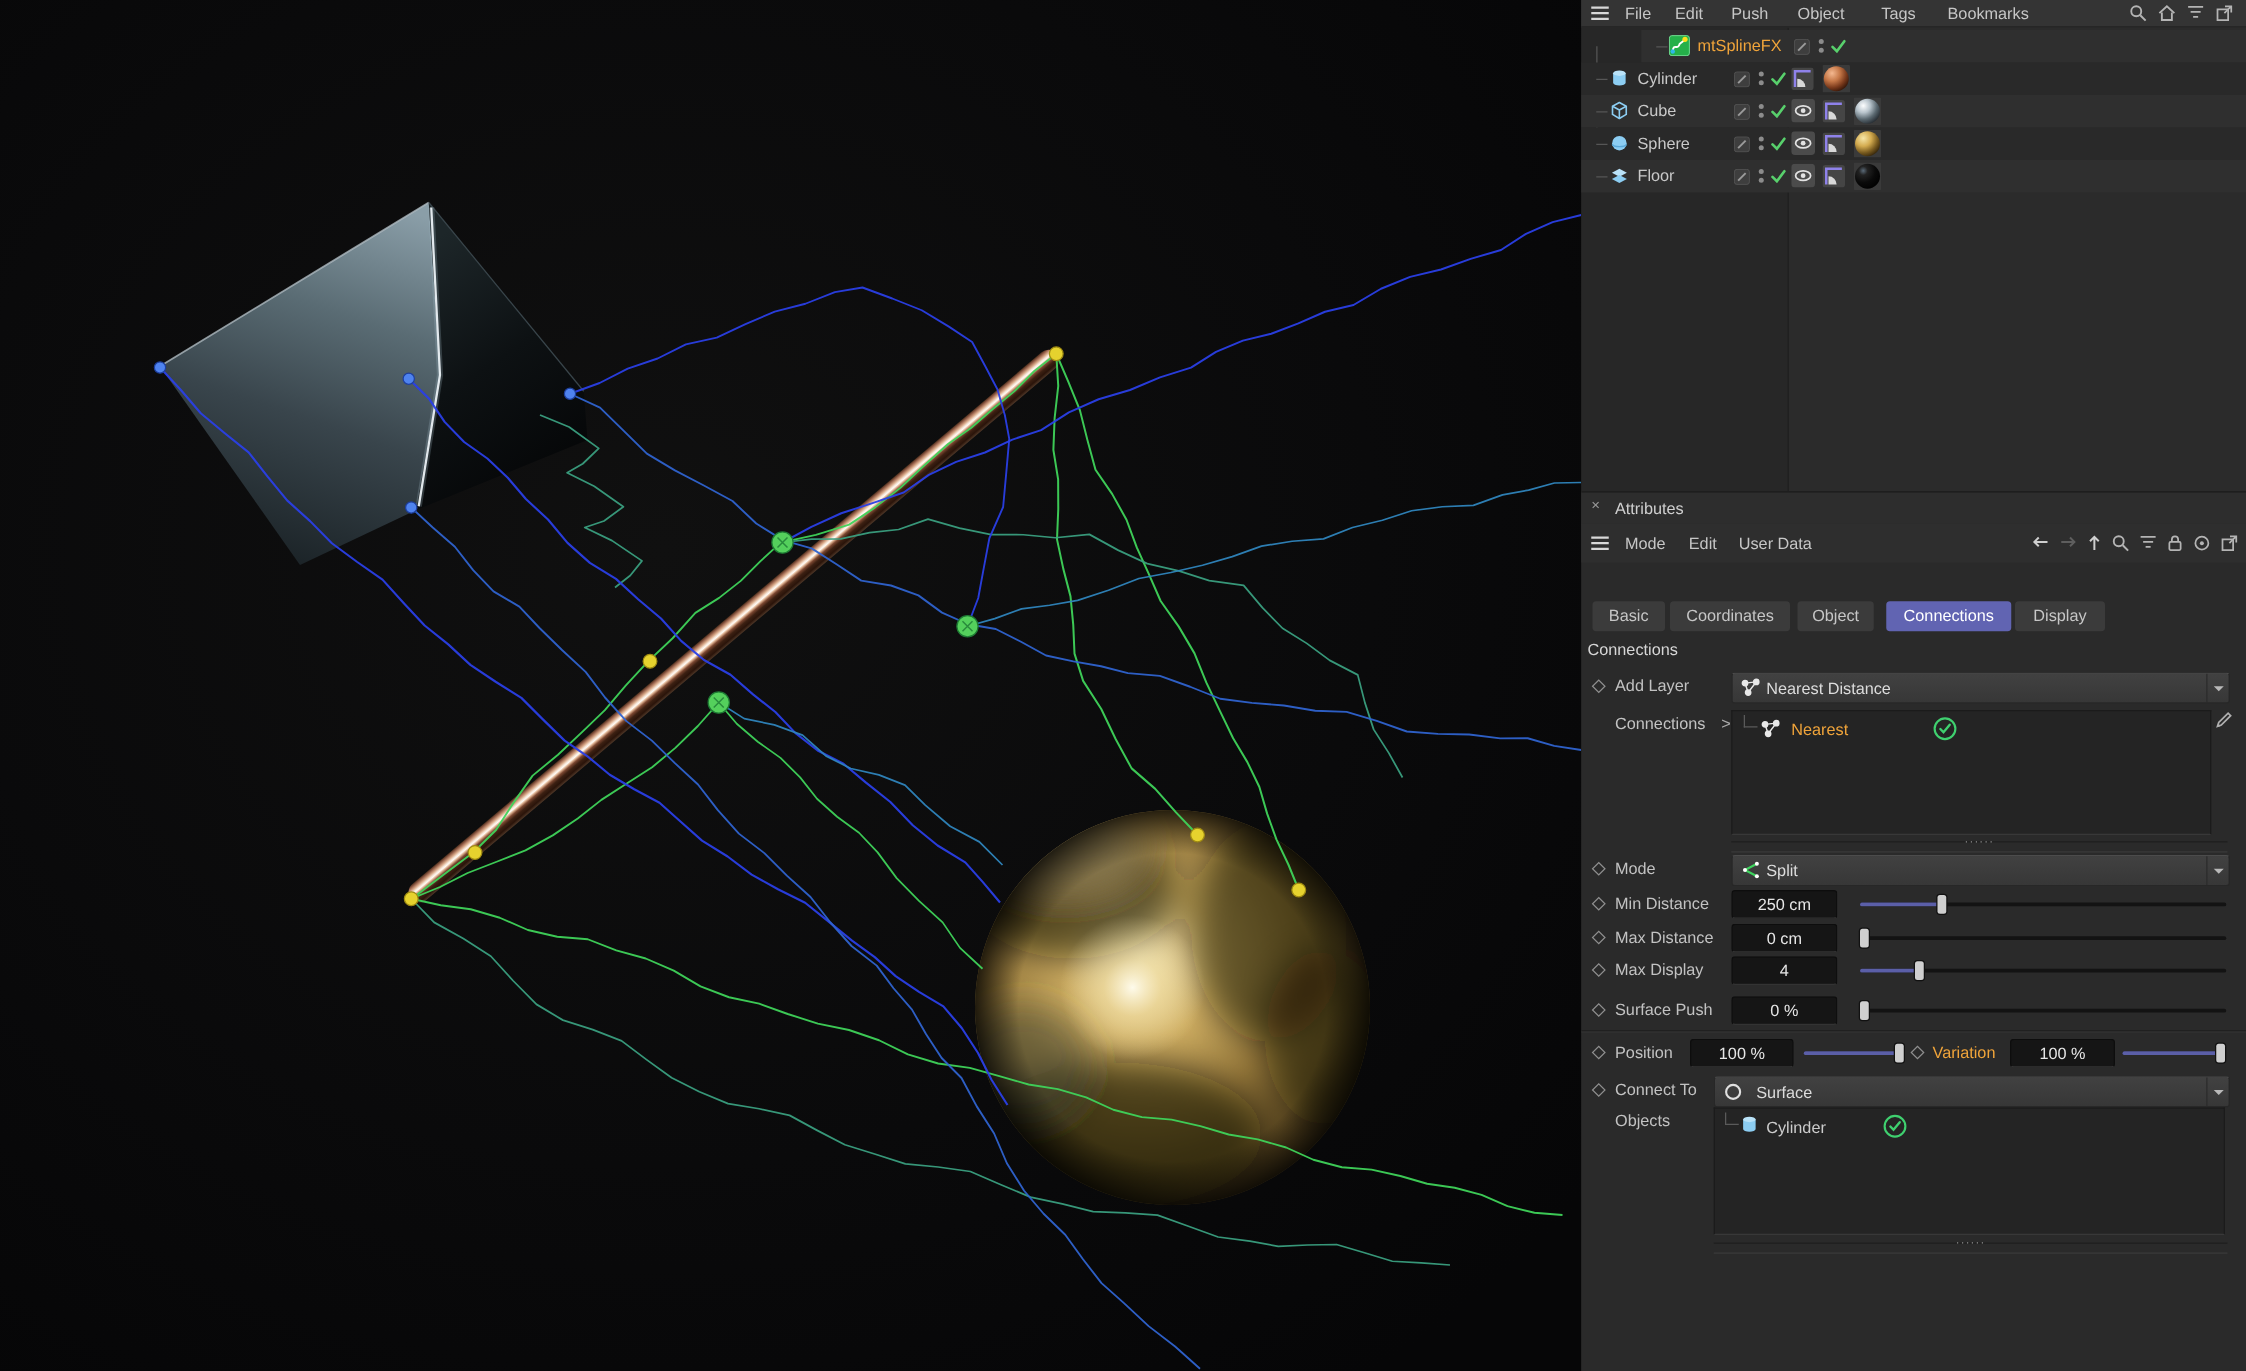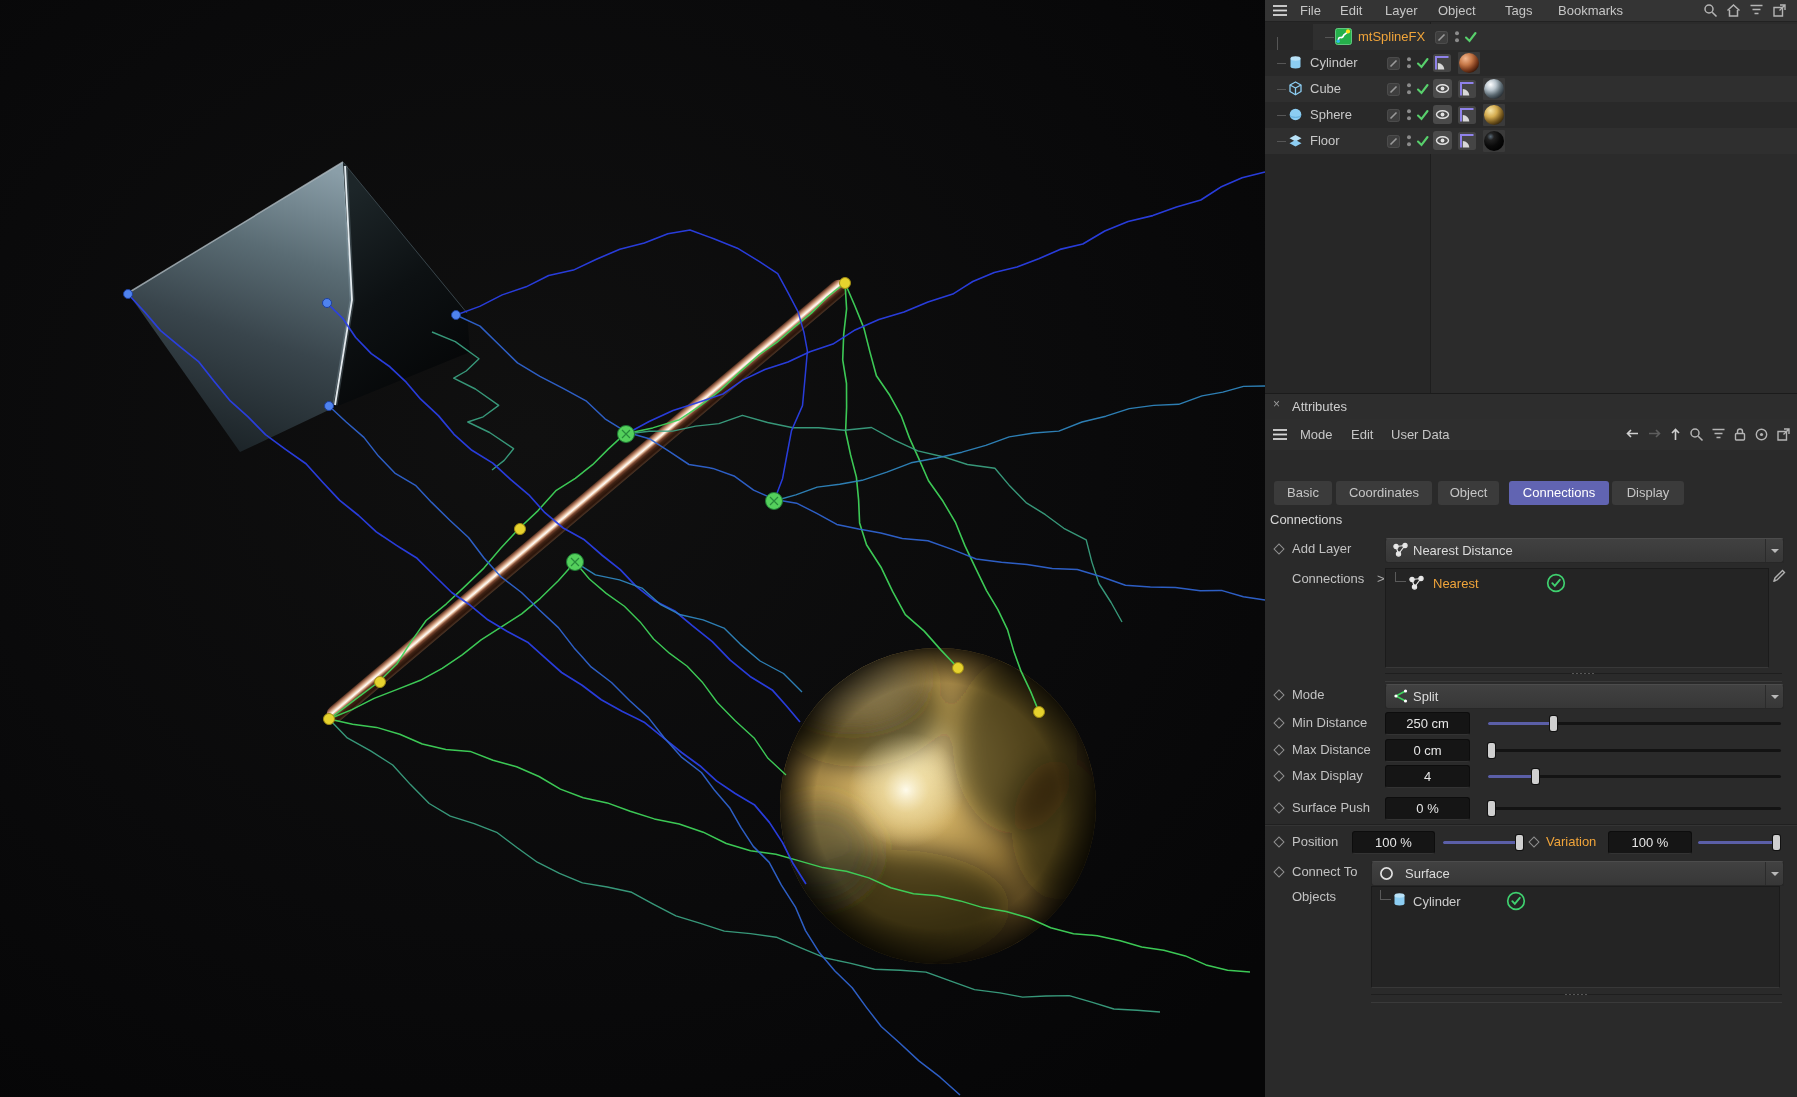--- a/index.html
+++ b/index.html
@@ -221,21 +221,21 @@
       <div class="abs" id="om-menubar">
         <span class="abs i" style="left:7px;top:4px" id="om-burger">
             <svg width="16" height="13" viewBox="0 0 16 13" xmlns="http://www.w3.org/2000/svg">
               <g stroke="#d8d8d8" stroke-width="1.8">
                 <path d="M1,2 H15"></path>
                 <path d="M1,6.5 H15"></path>
                 <path d="M1,11 H15"></path>
               </g>
             </svg>
           </span>
-        <span id="om-menu-items"><span class="menu-label" style="left: 35px;">File</span><span class="menu-label" style="left: 75px;">Edit</span><span class="menu-label" style="left: 120px;">Layer</span><span class="menu-label" style="left: 173px;">Object</span><span class="menu-label" style="left: 240px;">Tags</span><span class="menu-label" style="left: 293px;">Bookmarks</span></span>
+        <span id="om-menu-items"><span class="menu-label" style="left: 35px;">File</span><span class="menu-label" style="left: 75px;">Edit</span><span class="menu-label" style="left: 120px;">Push</span><span class="menu-label" style="left: 173px;">Object</span><span class="menu-label" style="left: 240px;">Tags</span><span class="menu-label" style="left: 293px;">Bookmarks</span></span>
         <span class="mb-icons" id="om-mb-icons">
             <span class="i">
               <svg width="15" height="15" viewBox="0 0 15 15" xmlns="http://www.w3.org/2000/svg">
                 <circle cx="6" cy="6" r="4" fill="none" stroke="#b4b4b4" stroke-width="1.5"></circle>
                 <path d="M9.2,9.2 L13.5,13.5" stroke="#b4b4b4" stroke-width="1.6"></path>
               </svg>
             </span>
             <span class="i">
               <svg width="15" height="15" viewBox="0 0 15 15" xmlns="http://www.w3.org/2000/svg">
                 <path d="M1.5,7.5 L7.5,2 L13.5,7.5" fill="none" stroke="#b4b4b4" stroke-width="1.5"></path>

